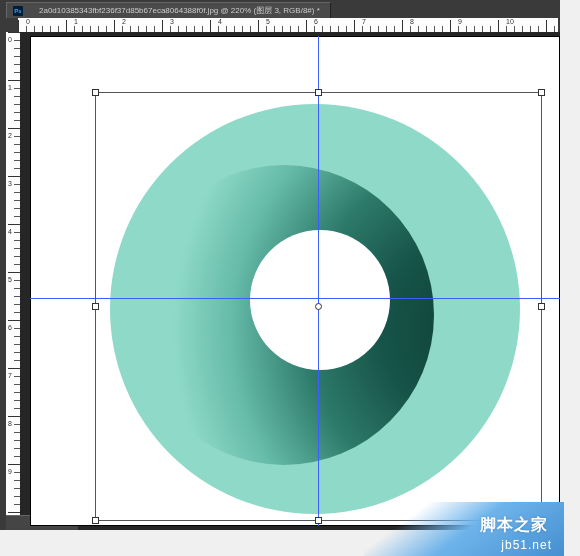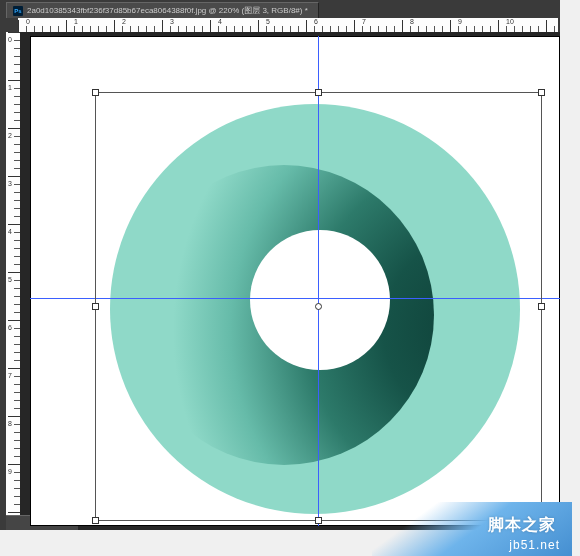--- a/index.html
+++ b/index.html
@@ -34,21 +34,21 @@
     padding: 0 10px 0 6px;
     background: #4a4a4a;
     border-top: 1px solid #666;
     border-left: 1px solid #666;
     border-right: 1px solid #222;
     font-size: 8px;
     color: #ccc;
     white-space: nowrap;
     display: flex;
     align-items: center;
-    gap: 4px;
+    gap: 16px;
   }
   .ps-icon {
     display: inline-block;
     width: 10px;
     height: 10px;
     background: #001e36;
     color: #31a8ff;
     font-size: 6px;
     line-height: 10px;
     text-align: center;
@@ -222,21 +222,21 @@
   .h-bl { left: -4px; bottom: -4px; }
   .h-br { right: -4px; bottom: -4px; }
   .h-tm { left: 50%; margin-left: -4px; top: -4px; }
   .h-bm { left: 50%; margin-left: -4px; bottom: -4px; }
   .h-ml { top: 50%;  margin-top: -4px; left: -4px; }
   .h-mr { top: 50%;  margin-top: -4px; right: -4px; }
   .h-ct { left: 50%; margin-left:-4px; top:50%; margin-top:-4px; background:#fff; border:1px solid #333; border-radius:50%; }
   
   .watermark {
     position: absolute;
-    right: 8px;
+    right: 16px;
     bottom: 0;
     width: 200px;
     height: 54px;
   }
   .wm-bg {
     position: absolute;
     right: 0; bottom: 0;
     width: 200px; height: 54px;
     overflow: hidden;
   }

